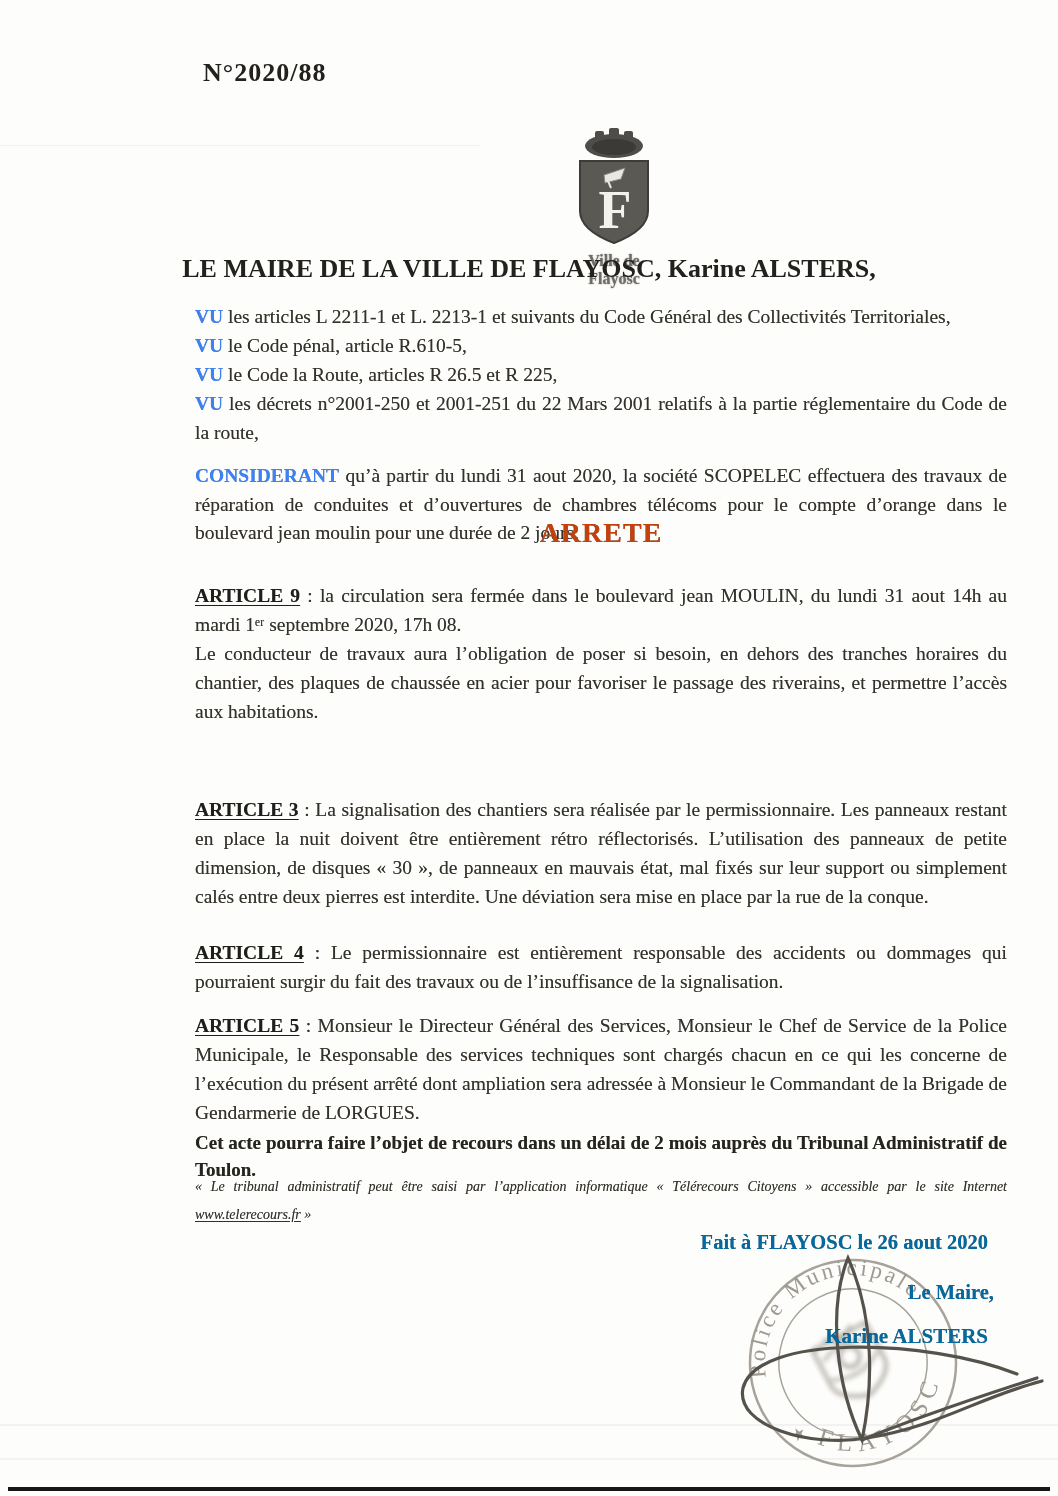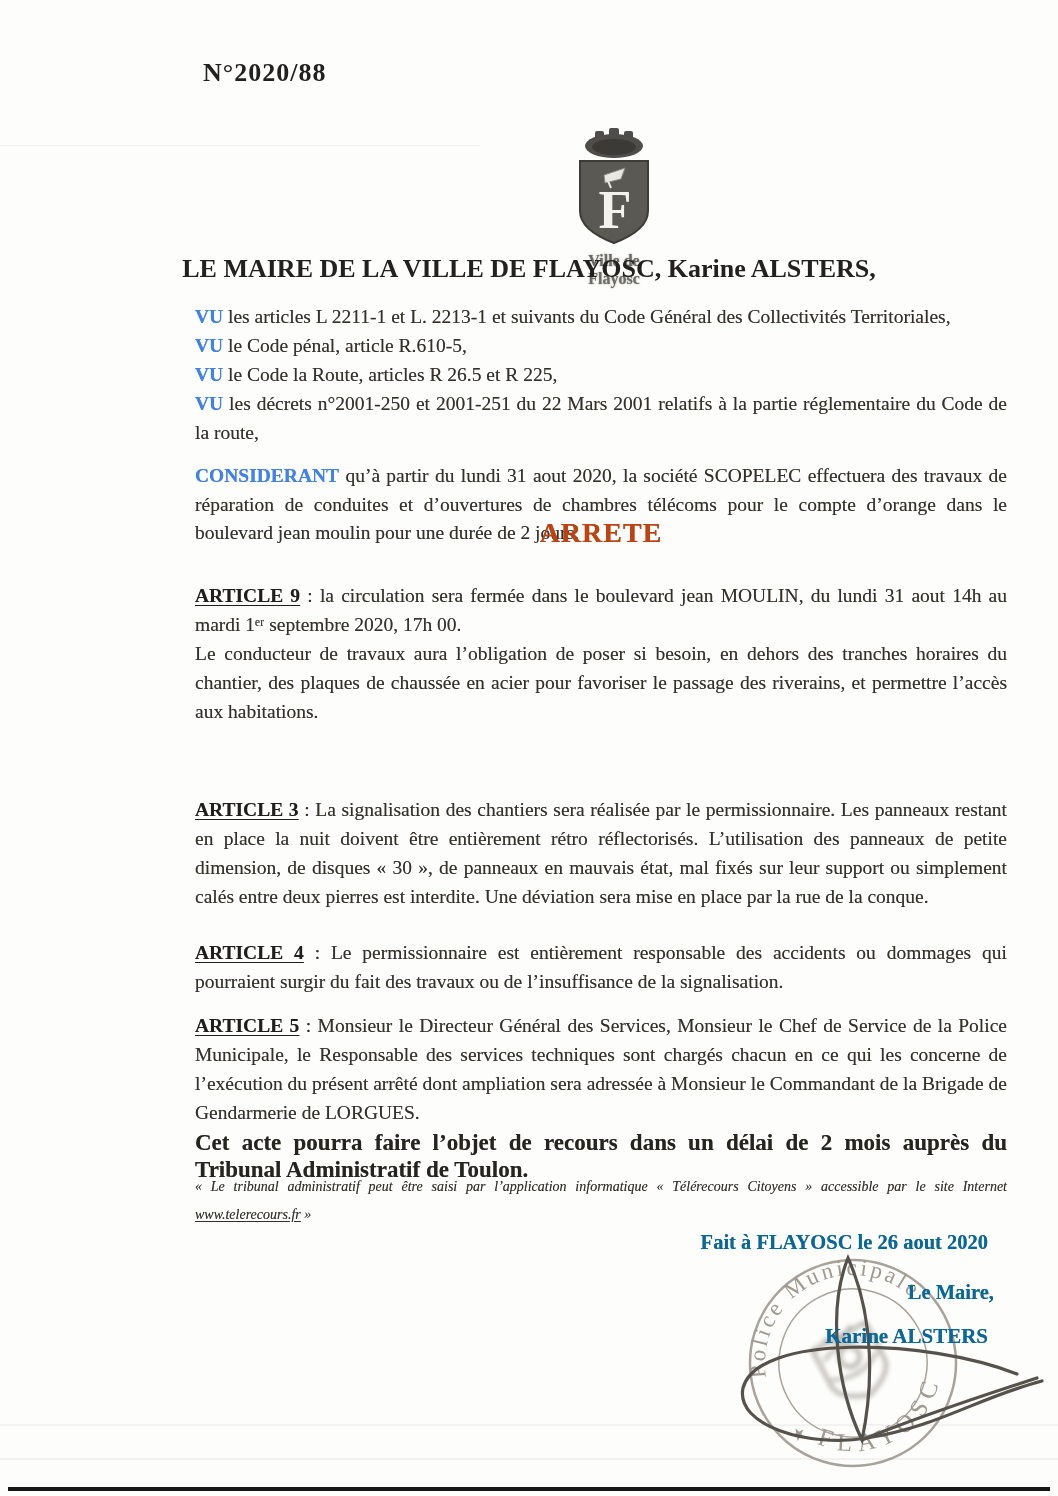--- a/index.html
+++ b/index.html
@@ -14,21 +14,21 @@
   .logo-wrap{left:549px;top:126px;width:130px;text-align:center;filter:blur(.3px);}
   .logo-caption{font-weight:bold;font-size:16px;line-height:18px;color:#6e6c66;text-shadow:0 0 1.5px rgba(110,108,102,.8);}
   .main-title{left:123px;top:254px;width:812px;text-align:center;font-weight:bold;font-size:26px;color:#23211d;}
   .body-block{left:195px;width:812px;font-size:19.5px;line-height:29px;text-align:justify;text-shadow:0 0 .4px rgba(52,49,43,.55);}
   .vu-block{top:302px;}
   .considerant{top:450px;line-height:28.5px;margin-top:12px;}
   b.lead{color:#3b82f6;}
   .arrete{left:195px;top:517px;width:812px;text-align:center;font-weight:bold;font-size:28px;letter-spacing:1px;color:#c2410c;text-shadow:0 0 .5px rgba(35,33,29,.6);}
   .art-label{font-weight:bold;color:#201e1a;text-decoration:underline;text-underline-offset:3px;}
   .art1{top:581px;} .art2{top:725px;} .art3{top:795px;} .art4{top:938px;} .art5{top:1011px;}
-  .footer-bold{top:1129px;font-size:23px;line-height:27px;font-weight:bold;color:#26241f;}
+  .footer-bold{top:1129px;font-size:19px;line-height:27px;font-weight:bold;color:#26241f;}
   .footer-italic{top:1173px;font-size:14px;line-height:28px;font-style:italic;}
   .footer-italic .url{text-decoration:underline;text-underline-offset:2px;}
   .closing{font-weight:bold;color:#0369a1;z-index:5;text-shadow:0 0 .4px rgba(35,33,29,.6);}
   .fait{top:1231px;right:70px;font-size:20.5px;}
   .maire{top:1281px;right:64px;font-size:20.5px;}
   .karine{top:1324px;right:70px;font-size:21px;}
   .stamp-svg{left:728px;top:1238px;z-index:2;opacity:.85;}
   .sig-svg{left:715px;top:1248px;z-index:3;}
   .bottom-bar{left:8px;top:1487px;width:1042px;height:4px;background:#161616;z-index:6;}
   .scanline{background:rgba(60,60,60,.06);height:2px;}
@@ -74,21 +74,21 @@
     <div><b class="lead">VU</b><span> les décrets n°2001-250 et 2001-251 du 22 Mars 2001 relatifs à la partie réglementaire du Code de la route,</span></div>
   </div>
 
   <div class="abs body-block considerant">
     <b class="lead">CONSIDERANT</b><span> qu’à partir du lundi 31 aout 2020, la société SCOPELEC effectuera des travaux de réparation de conduites et d’ouvertures de chambres télécoms pour le compte d’orange dans le boulevard jean moulin pour une durée de 2 jours.</span>
   </div>
 
   <div class="abs arrete">ARRETE</div>
 
   <div class="abs body-block art1">
-    <span class="art-label">ARTICLE 9</span><span> : la circulation sera fermée dans le boulevard jean MOULIN, du lundi 31 aout 14h au mardi 1ᵉʳ septembre 2020, 17h 00.</span>
+    <span class="art-label">ARTICLE 9</span><span> : la circulation sera fermée dans le boulevard jean MOULIN, du lundi 31 aout 14h au mardi 1ᵉʳ septembre 2020, 17h 08.</span>
     <div>Le conducteur de travaux aura l’obligation de poser si besoin, en dehors des tranches horaires du chantier, des plaques de chaussée en acier pour favoriser le passage des riverains, et permettre l’accès aux habitations.</div>
   </div>
 
 
   <div class="abs body-block art3">
     <span class="art-label">ARTICLE 3</span><span> : La signalisation des chantiers sera réalisée par le permissionnaire. Les panneaux restant en place la nuit doivent être entièrement rétro réflectorisés. L’utilisation des panneaux de petite dimension, de disques « 30 », de panneaux en mauvais état, mal fixés sur leur support ou simplement calés entre deux pierres est interdite. Une déviation sera mise en place par la rue de la conque.</span>
   </div>
 
   <div class="abs body-block art4">
     <span class="art-label">ARTICLE 4</span><span> : Le permissionnaire est entièrement responsable des accidents ou dommages qui pourraient surgir du fait des travaux ou de l’insuffisance de la signalisation.</span>

